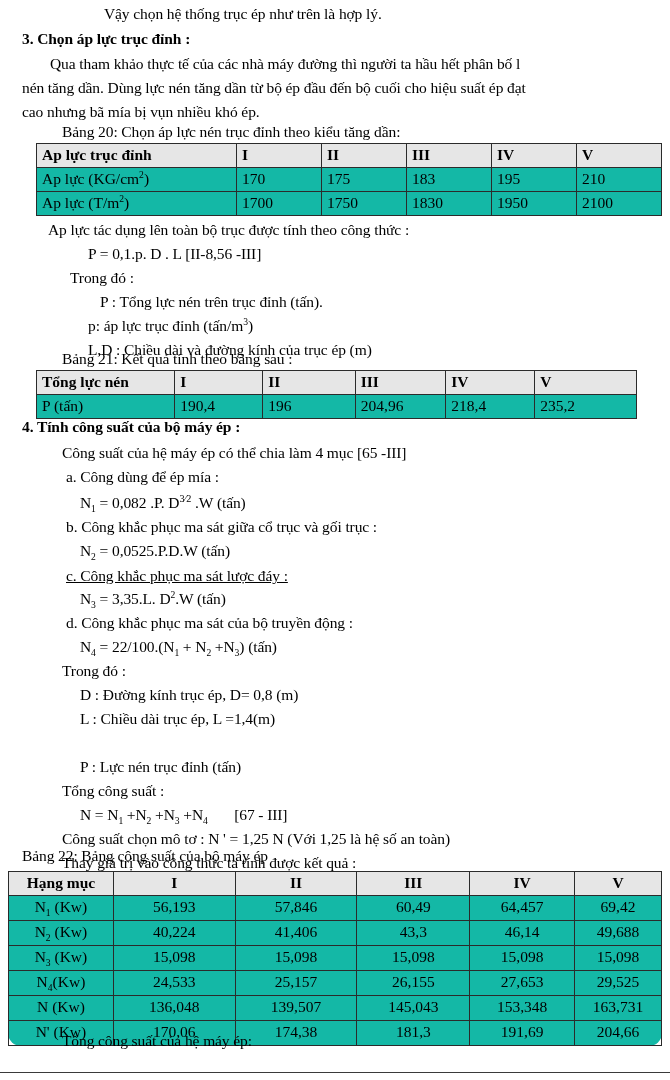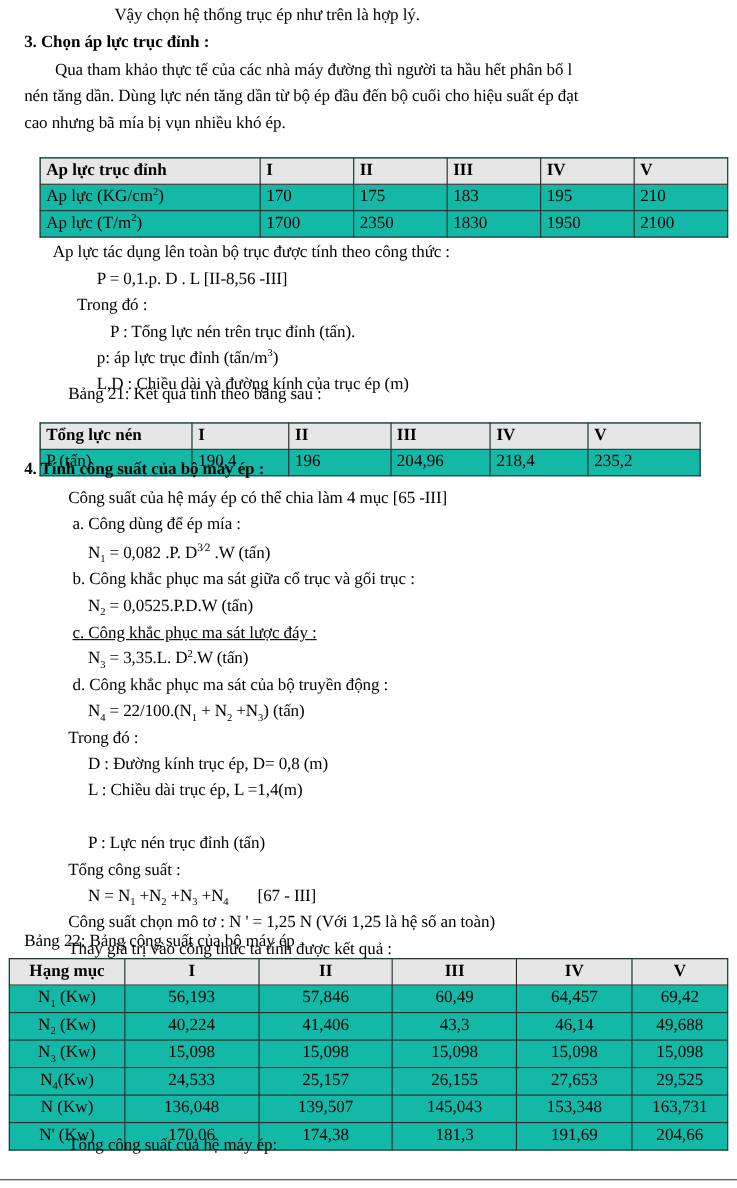--- a/index.html
+++ b/index.html
@@ -73,30 +73,30 @@
     background: #e6e6e6;
     font-weight: bold;
   }
 
   
   #tbl20 { left: 36px; top: 143px; width: 626px; }
   #tbl20 td:nth-child(1) { width: 200px; }
   #tbl20 td:nth-child(n+2) { width: 85px; }
 
   
-  #tbl21 { left: 36px; top: 384px; width: 601px; }
+  #tbl21 { left: 36px; top: 370px; width: 601px; }
   #tbl21 td:nth-child(1) { width: 142px; }
   #tbl21 td:nth-child(2) { width: 92px; }
   #tbl21 td:nth-child(3) { width: 98px; }
   #tbl21 td:nth-child(4) { width: 94px; }
   #tbl21 td:nth-child(5) { width: 93px; }
   #tbl21 td:nth-child(6) { width: 107px; }
 
   
-  #tbl22 { left: 8px; top: 871px; width: 654px; }
+  #tbl22 { left: 8px; top: 871px; width: 654px; border-radius: 13px; }
   #tbl22 td { text-align: center; }
   #tbl22 td:nth-child(1) { width: 105px; }
   #tbl22 td:nth-child(2) { width: 122px; }
   #tbl22 td:nth-child(3) { width: 122px; }
   #tbl22 td:nth-child(4) { width: 113px; }
   #tbl22 td:nth-child(5) { width: 105px; }
   #tbl22 td:nth-child(6) { width: 87px; }
   #tbl22 thead td { font-weight: bold; }
   #tbl22 tbody td { height: 25px; }
 
@@ -116,20 +116,21 @@
 <div class="page">
 
   <div class="line" style="left:104px; top:6px;">Vậy chọn hệ thống trục ép như trên là hợp lý.</div>
 
   <div class="line bold" style="left:22px; top:31px;">3. Chọn áp lực trục đỉnh :</div>
 
   <div class="line" style="left:22px; top:80px;">nén tăng dần. Dùng lực nén tăng dần từ bộ ép đầu đến bộ cuối cho hiệu suất ép đạt</div>
   <div class="line" style="left:50px; top:56px;">Qua tham khảo thực tế của các nhà máy đường thì người ta hầu hết phân bố l</div>
   <div class="line" style="left:22px; top:104px;">cao nhưng bã mía bị vụn nhiều khó ép.</div>
 
+  <div class="line" style="left:62px; top:124px;">Bảng 20: Chọn áp lực nén trục đỉnh theo kiểu tăng dần:</div>
 
   <table class="doc" id="tbl20">
     <thead>
       <tr>
         <td>Ap lực trục đỉnh</td>
         <td>I</td>
         <td>II</td>
         <td>III</td>
         <td>IV</td>
         <td>V</td>
@@ -140,21 +141,21 @@
         <td><span>Ap lực (KG/cm</span><sup class="sm">2</sup><span>)</span></td>
         <td>170</td>
         <td>175</td>
         <td>183</td>
         <td>195</td>
         <td>210</td>
       </tr>
       <tr>
         <td><span>Ap lực (T/m</span><sup class="sm">2</sup><span>)</span></td>
         <td>1700</td>
-        <td>2350</td>
+        <td>1750</td>
         <td>1830</td>
         <td>1950</td>
         <td>2100</td>
       </tr>
     </tbody>
   </table>
 
   <div class="line" style="left:48px; top:222px;">Ap lực tác dụng lên toàn bộ trục được tính theo công thức :</div>
   <div class="line" style="left:88px; top:246px;">P = 0,1.p. D . L [II-8,56 -III]</div>
   <div class="line" style="left:70px; top:270px;">Trong đó :</div>

